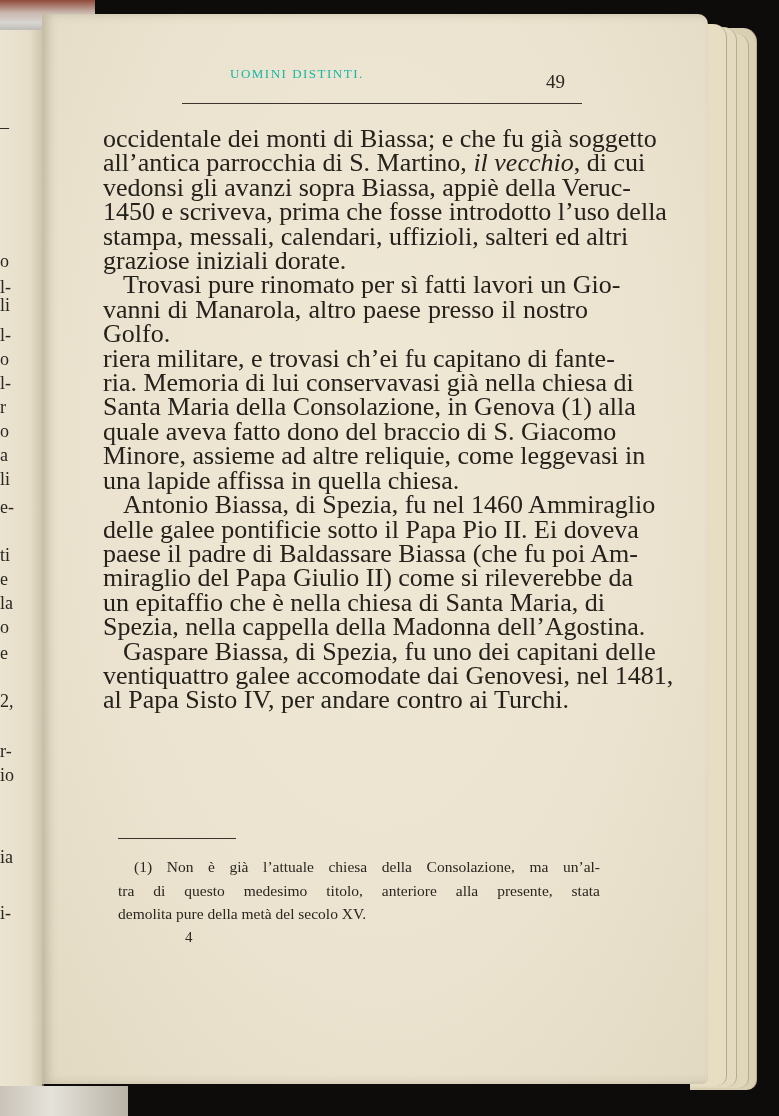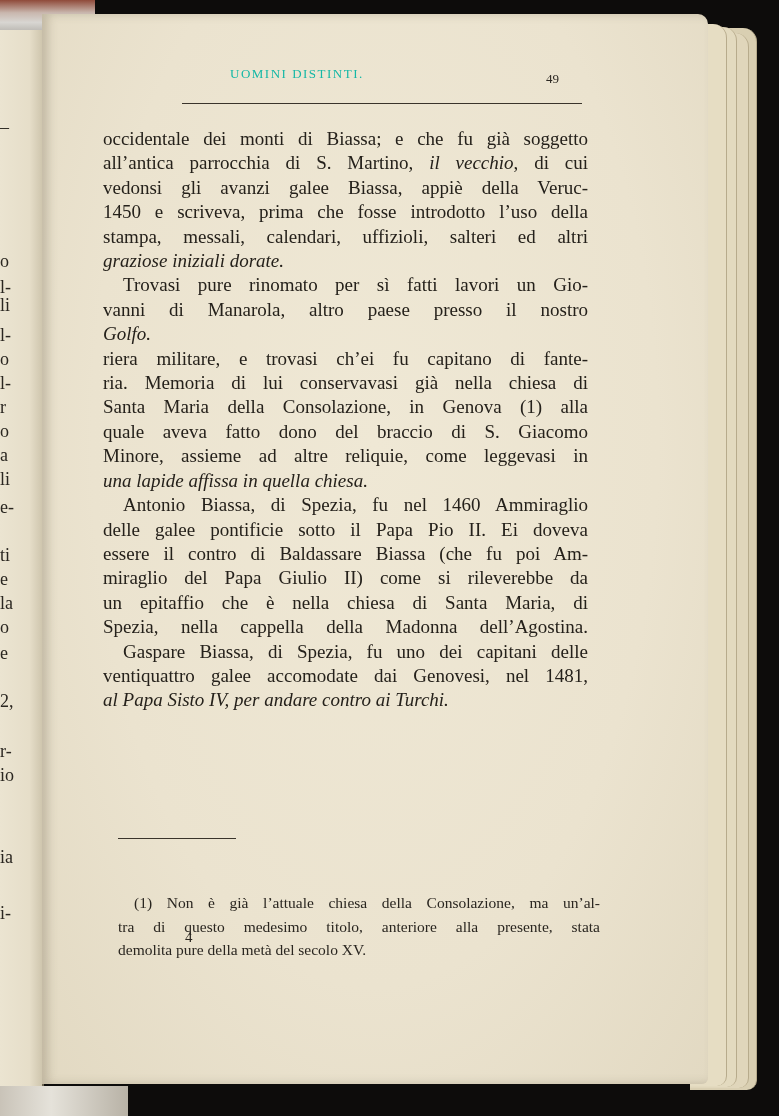--- a/index.html
+++ b/index.html
@@ -37,42 +37,42 @@
     position: absolute; left: 42px; top: 14px; width: 666px; height: 1070px;
     background: radial-gradient(ellipse at 50% 40%, #efe8d5 0%, #ebe3cf 60%, #e2d9c2 100%);
     border-radius: 0 10px 6px 0;
     box-shadow: inset 6px 0 10px rgba(90,80,60,0.25);
   }
   .running-head {
     position: absolute; left: 230px; top: 66px; font-size: 13px;
     letter-spacing: 1.5px; color: #14b8a6;
   }
   .page-number {
-    position: absolute; left: 546px; top: 71px; font-size: 13px; color: #2c2822;
+    position: absolute; left: 546px; top: 71px; font-size: 19px; color: #2c2822;
   }
   .head-rule {
     position: absolute; left: 182px; top: 103px; width: 400px; height: 1px; background: #3a342b;
   }
   .body-text {
     position: absolute; left: 103px; top: 127px; width: 485px;
-    font-size: 19px; line-height: 24.4px; color: #25211b;
+    font-size: 26px; line-height: 24.4px; color: #25211b;
     text-align: justify;
   }
   .body-text .line { display: block; white-space: nowrap; text-align-last: justify; text-align: justify; }
-  .body-text .line.last { text-align-last: left; font-style: italic; }
+  .body-text .line.last { text-align-last: left; }
   .body-text .line.indent { padding-left: 20px; }
   .fn-rule {
     position: absolute; left: 118px; top: 838px; width: 118px; height: 1px; background: #3a342b;
   }
   .footnote {
     position: absolute; left: 118px; top: 855px; width: 482px;
     font-size: 15.5px; line-height: 23.5px; color: #2a2620;
   }
   .footnote .line { display: block; white-space: nowrap; text-align: justify; text-align-last: justify; }
-  .footnote .line.indent { padding-left: 16px; margin-top: 36px; }
+  .footnote .line.indent { padding-left: 16px; }
   .footnote .line.last { text-align-last: left; }
   .signature {
     position: absolute; left: 185px; top: 929px; font-size: 15px; color: #2a2620;
   }
 </style>
 </head>
 <body>
 
 <div class="binding-top"></div>
 <div class="edge edge1"></div>
@@ -107,36 +107,36 @@
 
 <div class="page"></div>
 
 <div class="running-head">UOMINI DISTINTI.</div>
 <div class="page-number">49</div>
 <div class="head-rule"></div>
 
 <div class="body-text">
   <span class="line">occidentale dei monti di Biassa; e che fu già soggetto</span>
   <span class="line" id="line-italic">all’antica parrocchia di S. Martino, <em>il vecchio</em>, di cui</span>
-  <span class="line">vedonsi gli avanzi galee Biassa, appiè della Veruc-</span>
+  <span class="line">vedonsi gli avanzi sopra Biassa, appiè della Veruc-</span>
   <span class="line">1450 e scriveva, prima che fosse introdotto l’uso della</span>
   <span class="line">stampa, messali, calendari, uffizioli, salteri ed altri</span>
   <span class="line last">graziose iniziali dorate.</span>
   <span class="line indent">Trovasi pure rinomato per sì fatti lavori un Gio-</span>
   <span class="line">vanni di Manarola, altro paese presso il nostro</span>
   <span class="line last">Golfo.</span>
   <span class="line">riera militare, e trovasi ch’ei fu capitano di fante-</span>
   <span class="line">ria. Memoria di lui conservavasi già nella chiesa di</span>
   <span class="line">Santa Maria della Consolazione, in Genova (1) alla</span>
   <span class="line">quale aveva fatto dono del braccio di S. Giacomo</span>
   <span class="line">Minore, assieme ad altre reliquie, come leggevasi in</span>
   <span class="line last">una lapide affissa in quella chiesa.</span>
   <span class="line indent">Antonio Biassa, di Spezia, fu nel 1460 Ammiraglio</span>
   <span class="line">delle galee pontificie sotto il Papa Pio II. Ei doveva</span>
-  <span class="line">essere il contro di Baldassare Biassa (che fu poi Am-</span>
+  <span class="line">paese il padre di Baldassare Biassa (che fu poi Am-</span>
   <span class="line">miraglio del Papa Giulio II) come si rileverebbe da</span>
   <span class="line">un epitaffio che è nella chiesa di Santa Maria, di</span>
   <span class="line">Spezia, nella cappella della Madonna dell’Agostina.</span>
   <span class="line indent">Gaspare Biassa, di Spezia, fu uno dei capitani delle</span>
   <span class="line">ventiquattro galee accomodate dai Genovesi, nel 1481,</span>
   <span class="line last">al Papa Sisto IV, per andare contro ai Turchi.</span>
 </div>
 
 <div class="fn-rule"></div>
 <div class="footnote">

